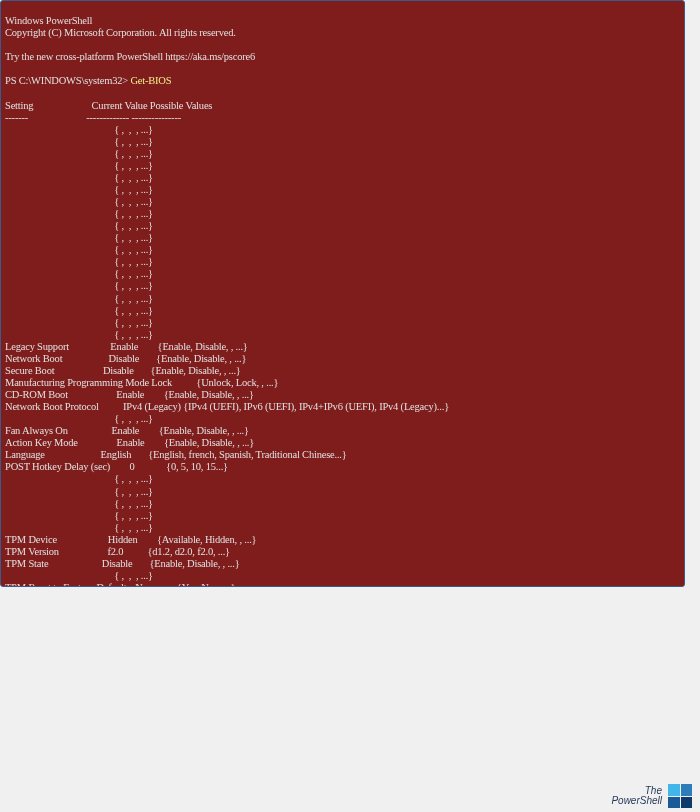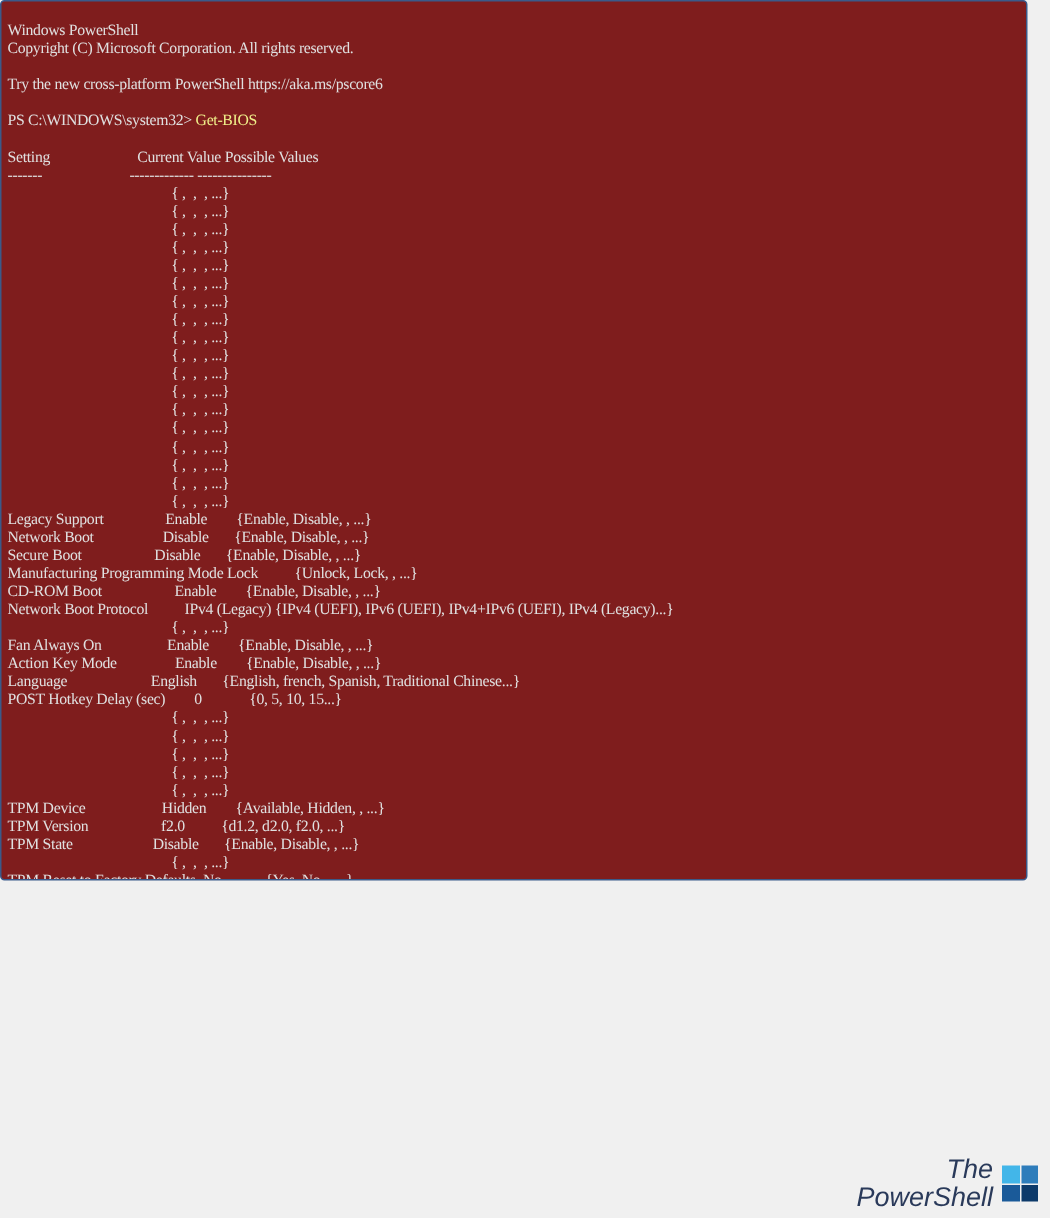--- a/index.html
+++ b/index.html
@@ -45,21 +45,21 @@
       right: 8px;
       bottom: 4px;
       display: flex;
       align-items: center;
       gap: 6px;
       font-family: 'Segoe UI', Arial, sans-serif;
       color: #2a3a5a;
     }
     .watermark-text {
       text-align: right;
-      font-size: 18px;
+      font-size: 10px;
       line-height: 1.05;
       font-style: italic;
       font-weight: 500;
     }
     .watermark-logo {
       width: 24px;
       height: 24px;
       display: grid;
       grid-template-columns: 1fr 1fr;
       grid-template-rows: 1fr 1fr;

